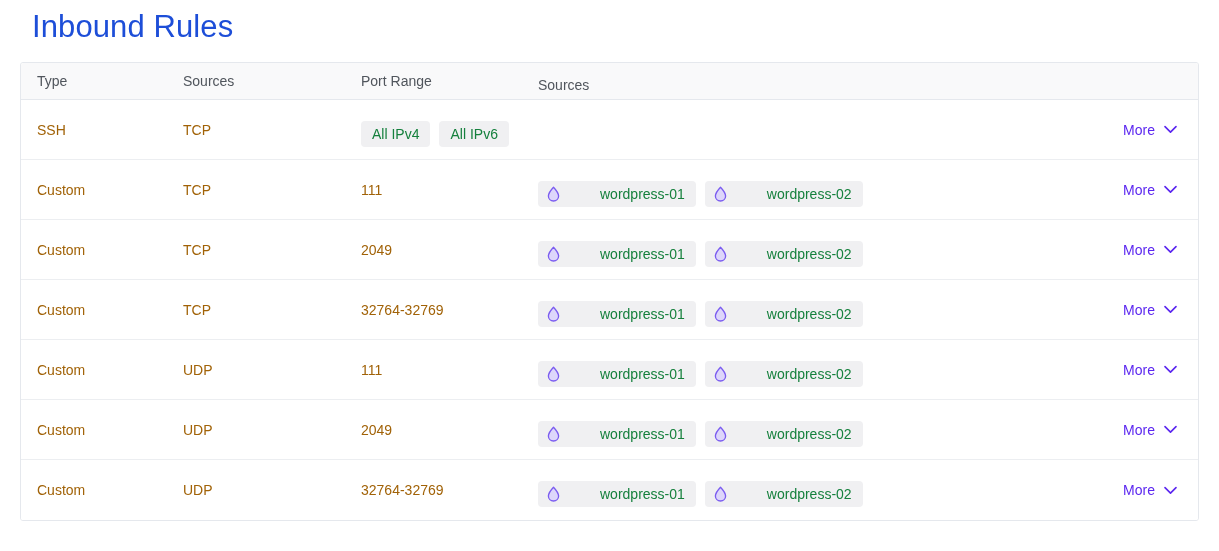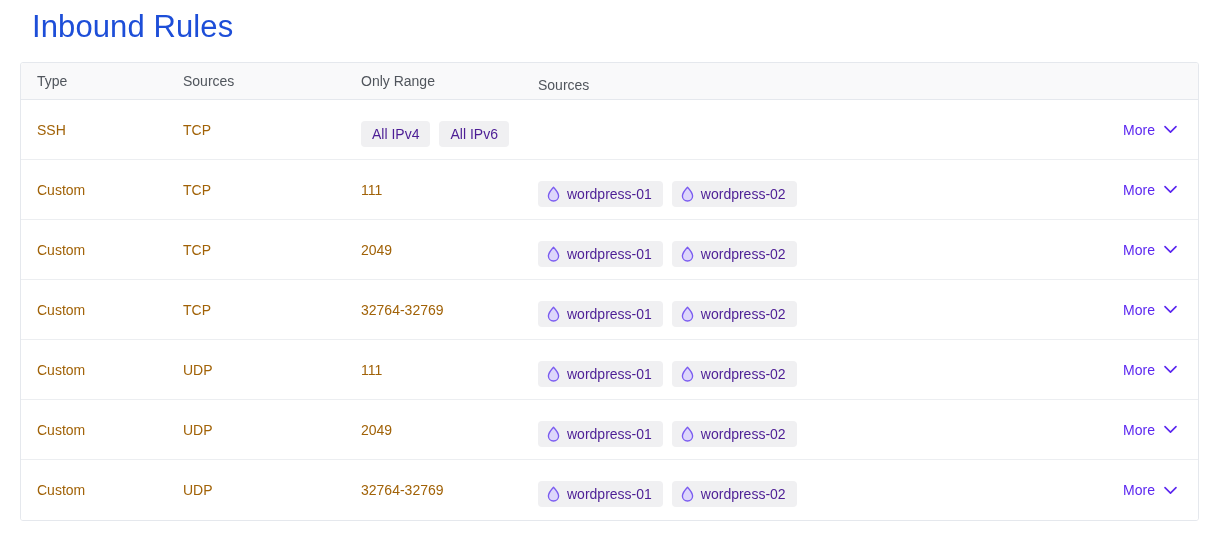--- a/index.html
+++ b/index.html
@@ -100,26 +100,27 @@
     gap: 9px;
   }
   .tag {
     display: inline-flex;
     align-items: center;
     background: #f0f0f2;
     border-radius: 4px;
     height: 26px;
     padding: 0 11px;
     font-size: 14px;
-    color: #4c1d95;
+    color: #15803d;
     line-height: 18px;
     white-space: nowrap;
   }
   .tag.with-icon {
     padding-left: 9px;
+    gap: 33px;
   }
   .tag .droplet {
     display: inline-block;
     margin-right: 7px;
     line-height: 0;
   }
 
   
   .more-link {
     display: inline-flex;
@@ -148,21 +149,21 @@
 <div class="page">
 
   <h1 class="page-title">Inbound Rules</h1>
 
 
   <div class="rules-table">
 
     <div class="thead">
       <div class="th c-type">Type</div>
       <div class="th c-protocol">Sources</div>
-      <div class="th c-port">Only Range</div>
+      <div class="th c-port">Port Range</div>
       <div class="th c-sources">Sources</div>
       <div class="th c-actions"></div>
     </div>
 
     <div id="rows-container">
         <div class="row">
           <div class="c-type cell-text">SSH</div>
           <div class="c-protocol cell-text">TCP</div>
           <div class="c-sources">
             <div class="tags">

